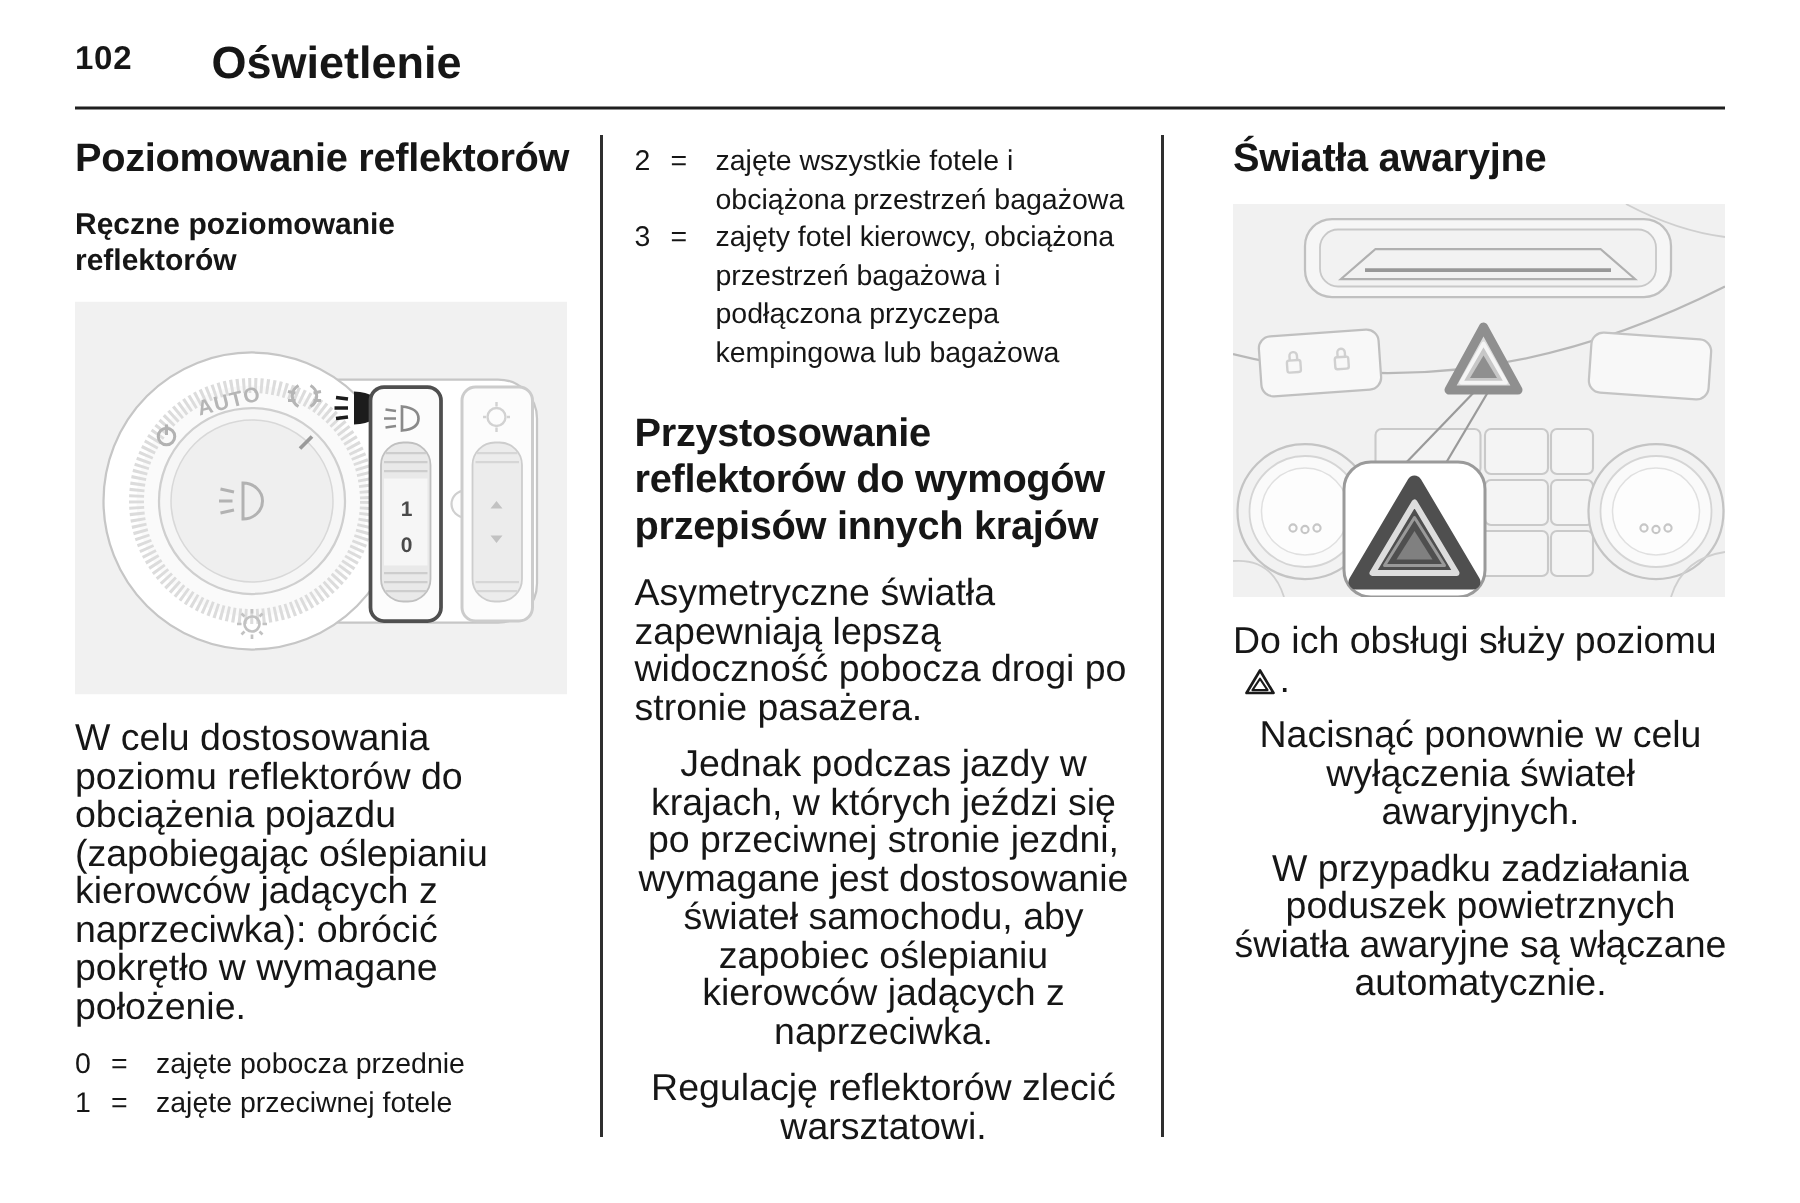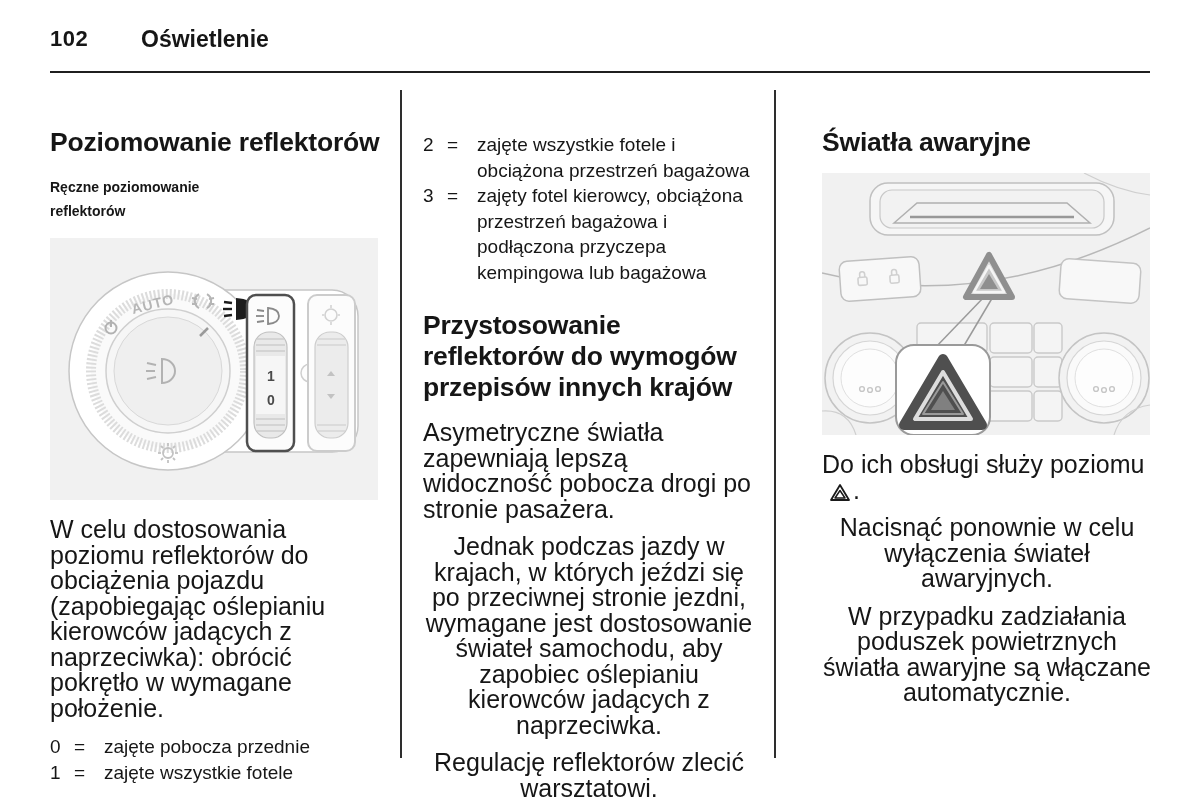--- a/index.html
+++ b/index.html
@@ -1,33 +1,33 @@
 <!DOCTYPE html>
 <html><head>
 <meta charset="utf-8">
 <style>
   html,body{margin:0;padding:0;background:#ffffff;}
   body{width:1200px;height:802px;position:relative;overflow:hidden;
        font-family:"Liberation Sans",sans-serif;color:#161616;}
   .page{position:absolute;inset:0;}
 
   .hdr-num{position:absolute;left:50px;top:26px;font-size:22px;font-weight:bold;letter-spacing:.5px;}
-  .hdr-title{position:absolute;left:141px;top:26px;font-size:23px;font-weight:bold;}
+  .hdr-title{position:absolute;left:141px;top:26px;font-size:30px;font-weight:bold;}
   .hrule{position:absolute;left:50px;width:1100px;top:71px;height:2px;background:#1f1f1f;}
   .vdiv{position:absolute;top:90px;height:668px;width:2px;background:#2e2e2e;}
   .vdiv.d1{left:400px;}
   .vdiv.d2{left:774px;}
 
-  .col{position:absolute;top:90px;margin-top:37px;}
+  .col{position:absolute;top:90px;}
   .col1{left:50px;width:330px;}
   .col2{left:423px;width:332px;}
   .col3{left:822px;width:330px;}
 
   h1.sec{font-size:26.5px;font-weight:bold;margin:0;line-height:31px;letter-spacing:-0.2px;white-space:pre-line;}
-  h2.sub{font-size:14px;font-weight:bold;margin:17px 0 0;line-height:24px;white-space:pre-line;}
+  h2.sub{font-size:20px;font-weight:bold;margin:17px 0 0;line-height:24px;white-space:pre-line;}
   p.body{font-size:25px;line-height:25.5px;margin:17px 0 0;}
   p.body.tight{margin-top:12px;text-align:center;}
 
   .fig{display:block;margin-top:15px;}
   .deflist{margin-top:13px;font-size:19px;line-height:25.5px;}
   .defrow{display:grid;grid-template-columns:24px 30px 1fr;}
   .deflist.top{margin-top:5px;}
   .col2 h1.sec{margin-top:25px;}
 
   .inline-icon{display:inline-block;vertical-align:-3px;margin:0 2px 0 7px;}
@@ -154,21 +154,21 @@
 
     <div class="deflist">
       <div class="defrow">
         <span>0</span>
         <span>=</span>
         <span>zajęte pobocza przednie</span>
       </div>
       <div class="defrow">
         <span>1</span>
         <span>=</span>
-        <span>zajęte wszystkie fotele</span>
+        <span>zajęte przeciwnej fotele</span>
       </div>
     </div>
   </div>
 
   <div class="col col2">
     <div class="deflist top">
       <div class="defrow">
         <span>2</span>
         <span>=</span>
         <span>zajęte wszystkie fotele i obciążona przestrzeń bagażowa</span>

